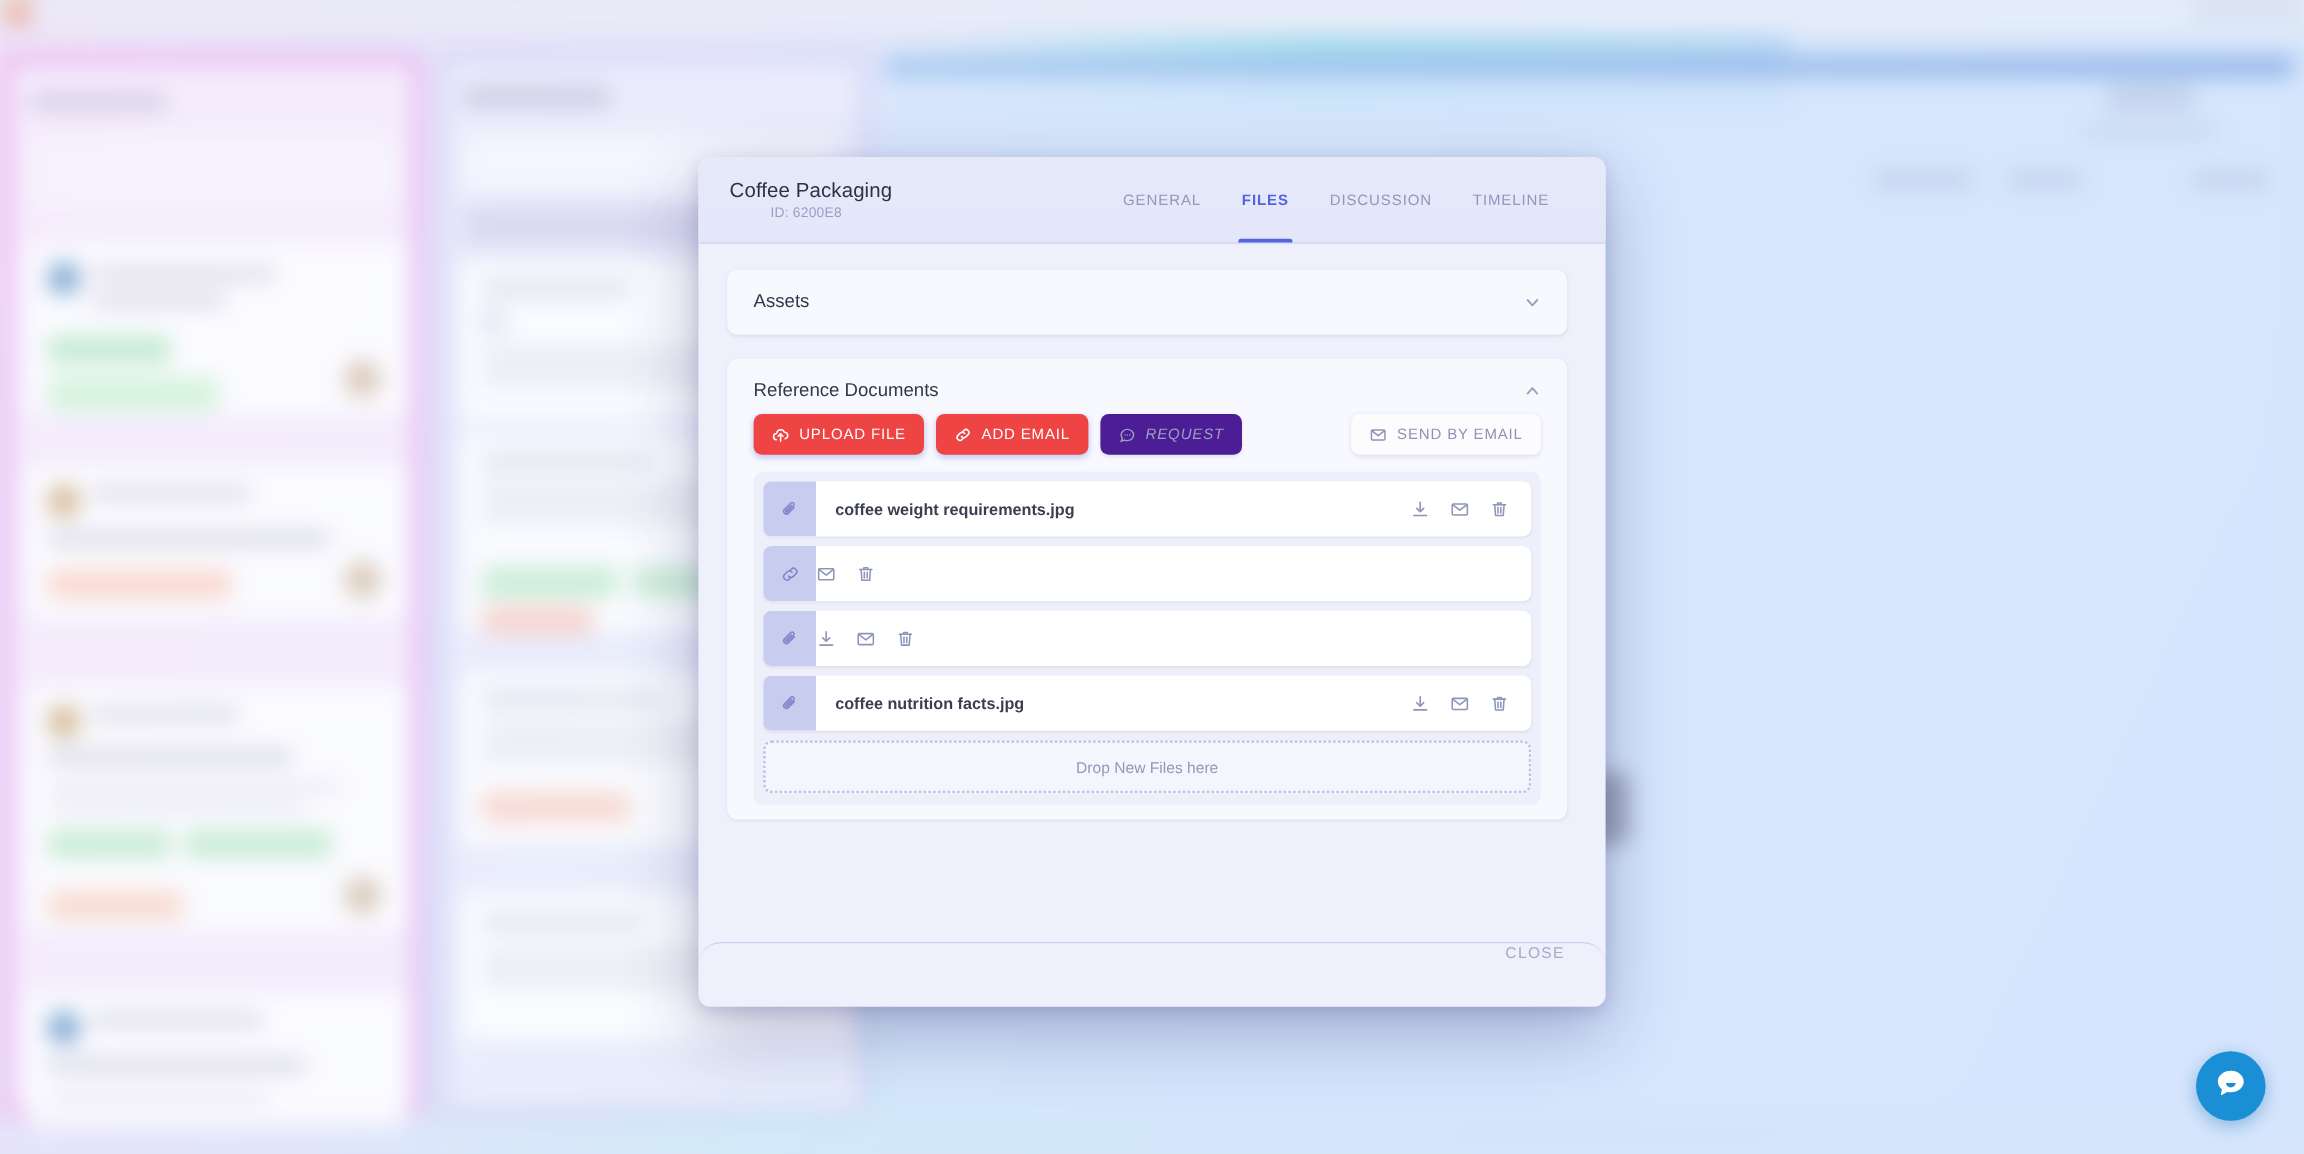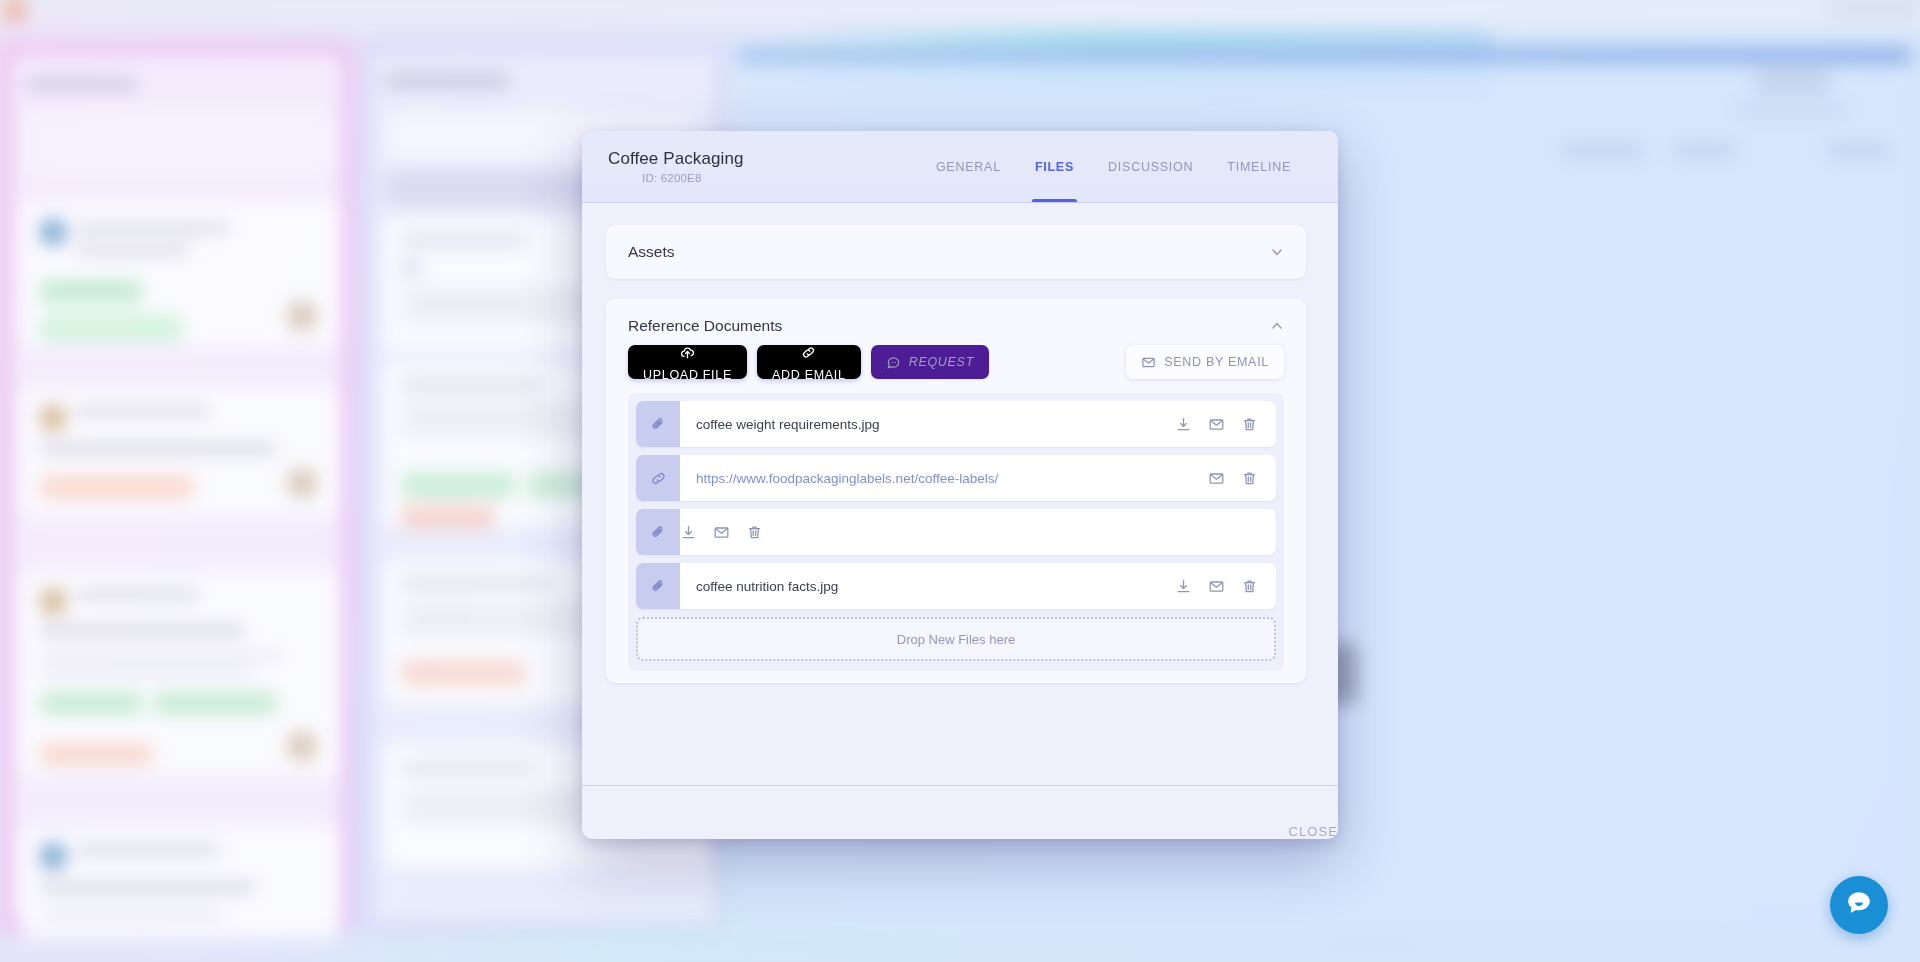--- a/index.html
+++ b/index.html
@@ -152,55 +152,57 @@
 
   .panel-ref { padding-bottom: 12px; }
   .panel-ref .panel-head { padding-bottom: 10px; }
 
   .btnrow { display: flex; align-items: center; padding: 0 22px 14px 22px; gap: 10px; }
   .btn {
     height: 34px; border-radius: 7px; display: inline-flex; align-items: center; gap: 8px;
     padding: 0 15px; font-size: 12.5px; letter-spacing: .7px; cursor: pointer;
     border: none; font-family: "Liberation Sans", sans-serif;
   }
-  .btn-primary { background: #000000; color: #fff; box-shadow: 0 2px 5px rgba(90,95,224,.32); flex-direction: column; }
+  .btn-primary { background: #ef4444; color: #fff; box-shadow: 0 2px 5px rgba(90,95,224,.32); }
   .btn-ghost { background: #4c1d95; color: #9ba0bd; box-shadow: 0 1px 3px rgba(90,90,150,.14); font-style: italic; }
   .btn-ghost-out { background: #fcfcff; color: #8e93b4; box-shadow: 0 1px 4px rgba(90,90,150,.16); }
   .btn .ic { display: inline-flex; width: 15px; height: 15px; }
   .spacer { flex: 1 1 auto; }
 
   .filelist {
     margin: 0 22px; background: #edeffa; border-radius: 8px; padding: 8px 8px 10px 8px;
   }
   .frow {
     display: flex; align-items: stretch; height: 46px; margin-bottom: 8px;
     border-radius: 7px; overflow: hidden; background: #fff;
     box-shadow: 0 1px 2px rgba(80,80,140,.08);
   }
   .fic {
     flex: 0 0 44px; background: #c8cdf0; display: flex; align-items: center; justify-content: center;
     color: #7f86c8; cursor: pointer;
   }
   .fname {
     flex: 1 1 auto; display: flex; align-items: center; padding-left: 16px;
-    font-size: 13.5px; color: #3a3e52;
+    font-size: 13.5px; color: #3a3e52; font-weight: bold;
   }
   .fname.link { color: #7f8fd6; }
   .facts { display: flex; align-items: center; gap: 16px; padding-right: 18px; }
   .facts .a { width: 17px; height: 17px; color: #8f95b8; cursor: pointer; display: block; }
 
   .dropzone {
     height: 44px; border: 2px dotted #b9c0e4; border-radius: 7px;
     display: flex; align-items: center; justify-content: center;
     font-size: 13px; color: #9298b9; background: #f5f6fd; cursor: pointer;
   }
 
   .modal-foot {
     flex: 0 0 54px; border-top: 1px solid #ccd0ef;
-    display: flex; align-items: flex-end; justify-content: flex-end;
+    display: flex; align-items: flex-start; justify-content: flex-end;
+    padding-right: 34px;
+    border-radius: 19px;
   }
   .close-btn {
     font-size: 13px; letter-spacing: 1.1px; color: #a6abc8; cursor: pointer;
     background: none; border: none; font-family: "Liberation Sans", sans-serif;
   }
 
   
   .chat {
     position: absolute; right: 32px; bottom: 28px; width: 58px; height: 58px;
     border-radius: 50%; background: #1b8fd6;
@@ -429,21 +431,20 @@
           </div>
         </div>
 
         <div class="frow">
           <div class="fic">
             <svg viewBox="0 0 18 18" width="17" height="17" fill="none" stroke="currentColor" stroke-width="1.35" stroke-linecap="round">
               <path d="M7.4 10.6a2.9 2.9 0 0 0 4.4.35l2.2-2.2a2.9 2.9 0 0 0-4.1-4.1l-1.2 1.2"></path>
               <path d="M10.6 7.4a2.9 2.9 0 0 0-4.4-.35l-2.2 2.2a2.9 2.9 0 0 0 4.1 4.1l1.2-1.2"></path>
             </svg>
           </div>
-          <div class="fname link">https://www.foodpackaginglabels.net/coffee-labels/</div>
           <div class="facts">
             <span class="a">
               <svg viewBox="0 0 17 17" width="17" height="17" fill="none" stroke="currentColor" stroke-width="1.3" stroke-linejoin="round">
                 <rect x="2.2" y="4" width="12.6" height="9.2" rx="1"></rect>
                 <path d="M2.2 4.3 8.5 9.2l6.3-4.9"></path>
               </svg>
             </span>
             <span class="a">
               <svg viewBox="0 0 17 17" width="17" height="17" fill="none" stroke="currentColor" stroke-width="1.3" stroke-linecap="round" stroke-linejoin="round">
                 <path d="M3.4 4.6h10.2"></path>

